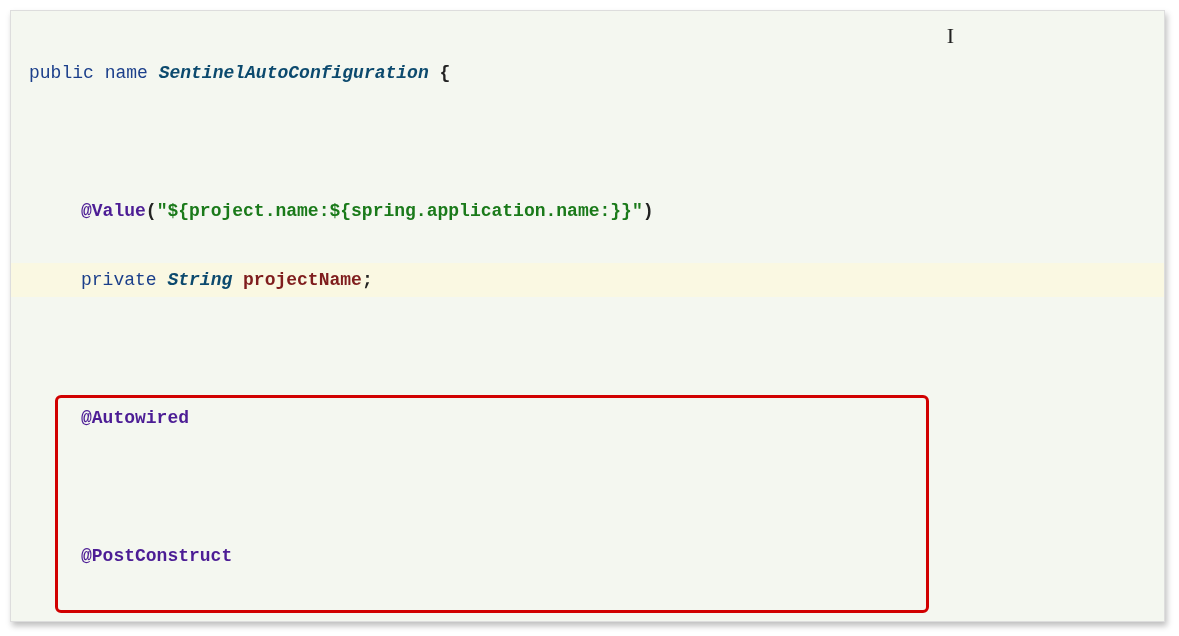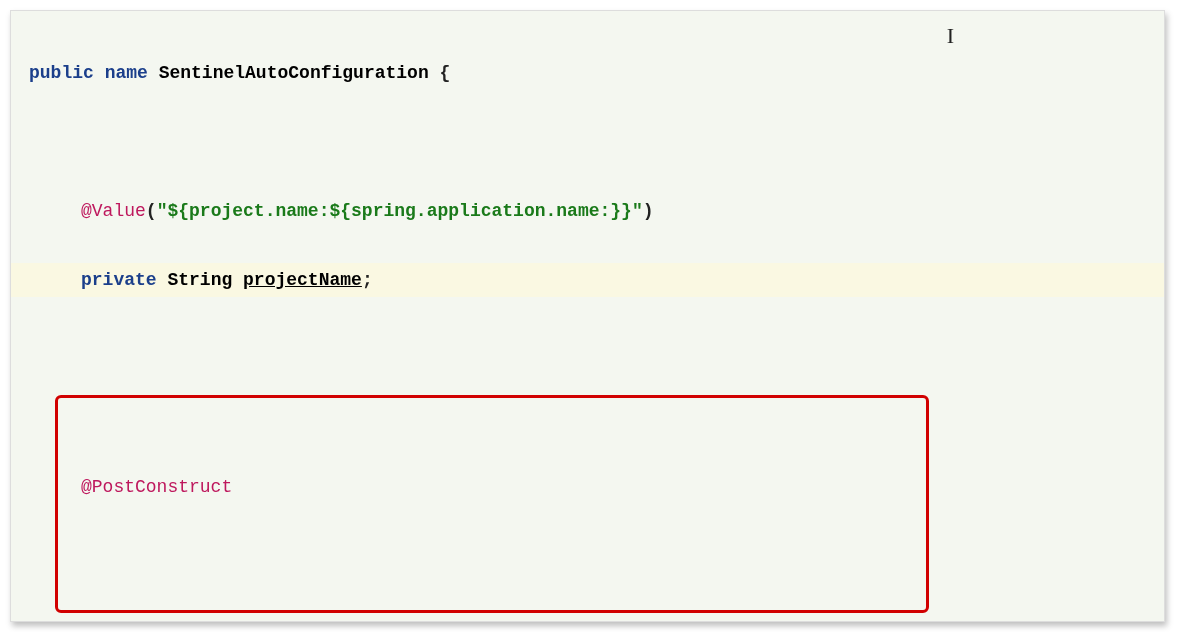--- a/index.html
+++ b/index.html
@@ -27,25 +27,25 @@
   }
   .line {
     padding-left: 18px;
     height: 34.5px;
   }
   .line.highlight {
     background: #faf8e2;
   }
   .indent1 { padding-left: 70px; }
 
-  .kw   { color: #1b3f8b; font-weight: 700; }      
-  .ann  { color: #be185d; font-weight: 400; }      
+  .kw   { color: #1b3f8b; font-weight: 400; }      
+  .ann  { color: #4c1d95; font-weight: 700; }      
   .str  { color: #1a7a1a; font-weight: 700; }      
-  .type { color: #000000; }                        
-  .name { color: #000000; font-weight: 700; text-decoration: underline; }      
+  .type { color: #0c4a6e; font-style: italic; }                        
+  .name { color: #7f1d1d; font-weight: 700; }      
   .plain{ color: #222222; }
 
   .red-box {
     position: absolute;
     left: 44px;
     top: 384px;
     width: 868px;
     height: 212px;
     border: 3px solid #d10000;
     border-radius: 6px;
@@ -68,20 +68,21 @@
 <div class="code-panel">
 
   <span class="text-cursor">I</span>
 
   <div class="code-content">
 <div class="line"><span class="kw">public</span> <span class="kw">name</span> <span class="type">SentinelAutoConfiguration</span> <span class="plain">{</span></div>
 <div class="line"><span></span></div>
 <div class="line indent1"><span class="ann">@Value</span><span class="plain">(</span><span class="str">"${project.name:${spring.application.name:}}"</span><span class="plain">)</span></div>
 <div class="line indent1 highlight"><span class="kw">private</span> <span class="type">String</span> <span class="name">projectName</span><span class="plain">;</span></div>
 <div class="line"><span></span></div>
+<div class="line indent1"><span class="ann">@Autowired</span></div>
 <div class="line"><span></span></div>
 <div class="line indent1"><span class="ann">@PostConstruct</span></div>
 
 
 
 
 
 
 
   </div>

